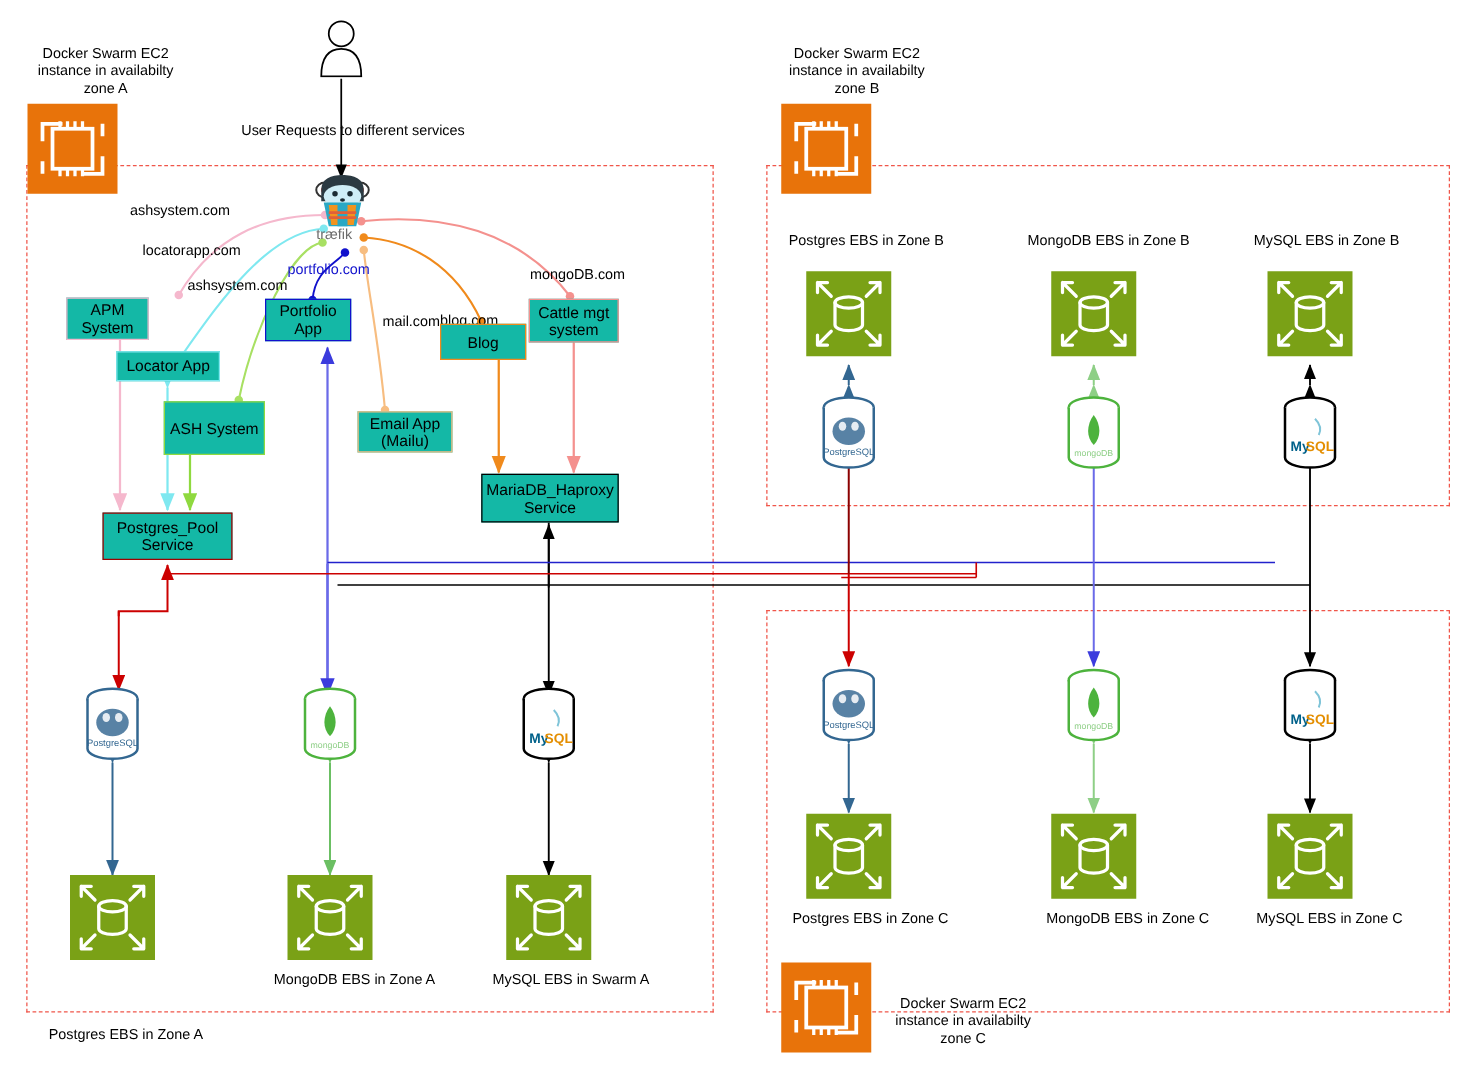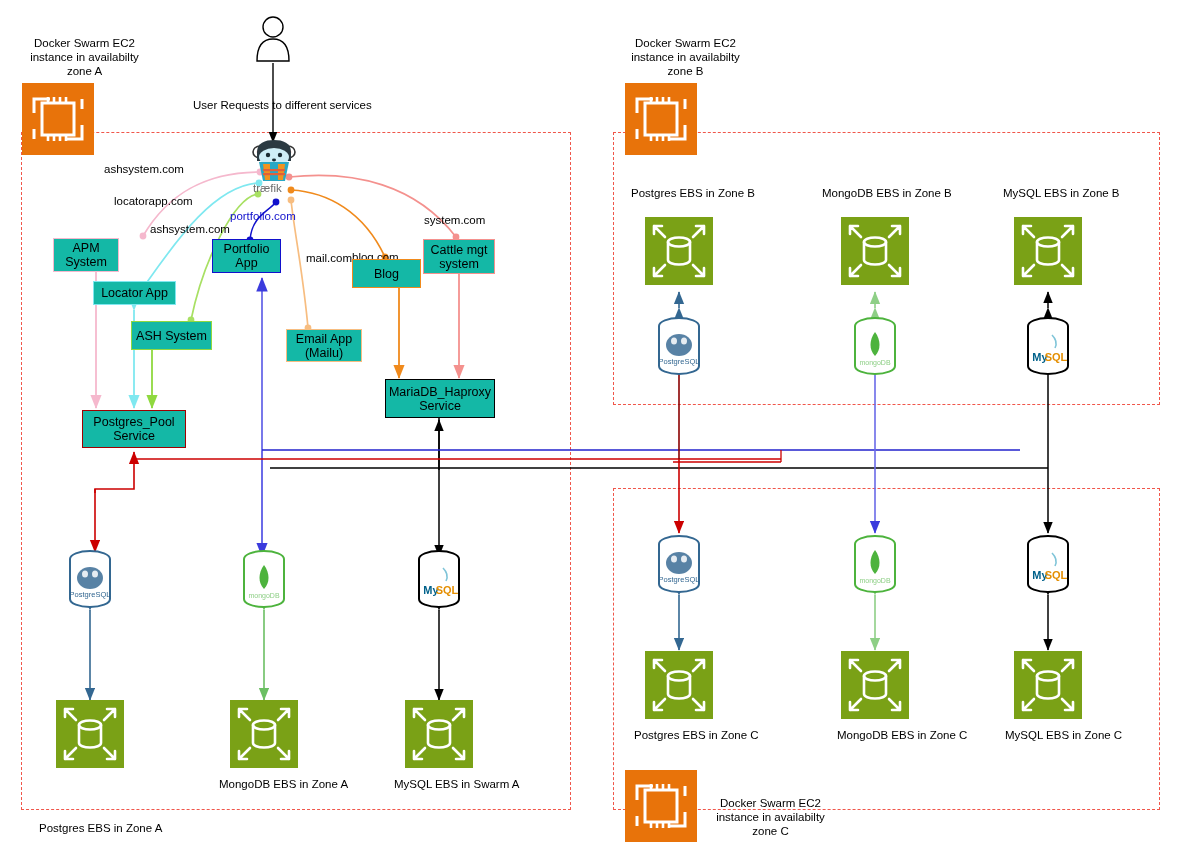--- a/index.html
+++ b/index.html
@@ -167,28 +167,28 @@
     </svg>
   </div>
   <div class="tlabel" style="left:253px;top:182px;">træfik</div>
 
   <div class="domlbl" style="left:104px;top:163px;">ashsystem.com</div>
   <div class="domlbl" style="left:114px;top:195px;">locatorapp.com</div>
   <div class="domlbl" style="left:150px;top:223px;">ashsystem.com</div>
   <div class="domlbl" style="left:230px;top:210px;color:#1111cc;">portfolio.com</div>
   <div class="domlbl" style="left:306px;top:252px;">mail.com</div>
   <div class="domlbl" style="left:352px;top:205px;margin-top:46px;">blog.com</div>
-  <div class="domlbl" style="left:424px;top:214px;">system.com</div>
+  <div class="domlbl" style="left:424px;top:214px;">mongoDB.com</div>
 
   <div class="node svcbox" style="left:53px;top:238px;width:66px;height:34px;border-color:#f5b8cd;white-space:pre;">APM
 System</div>
 
   <div class="node svcbox" style="left:93px;top:281px;width:83px;height:24px;border-color:#7fe8f0;">Locator App</div>
 
-  <div class="node svcbox" style="left:131px;top:321px;width:81px;height:29px;border-color:#8fd93f;">ASH System</div>
+  <div class="node svcbox" style="left:131px;top:321px;width:81px;height:43px;border-color:#8fd93f;">ASH System</div>
 
   <div class="node svcbox" style="left:212px;top:239px;width:69px;height:34px;border-color:#1111cc;white-space:pre;">Portfolio
 App</div>
 
   <div class="node svcbox" style="left:286px;top:329px;width:76px;height:33px;border-color:#f7bd80;white-space:pre;">Email App
 (Mailu)</div>
 
   <div class="node svcbox" style="left:352px;top:259px;width:69px;height:29px;border-color:#f08a1c;">Blog</div>
 
   <div class="node svcbox" style="left:423px;top:239px;width:72px;height:35px;border-color:#f4918e;white-space:pre;">Cattle mgt

